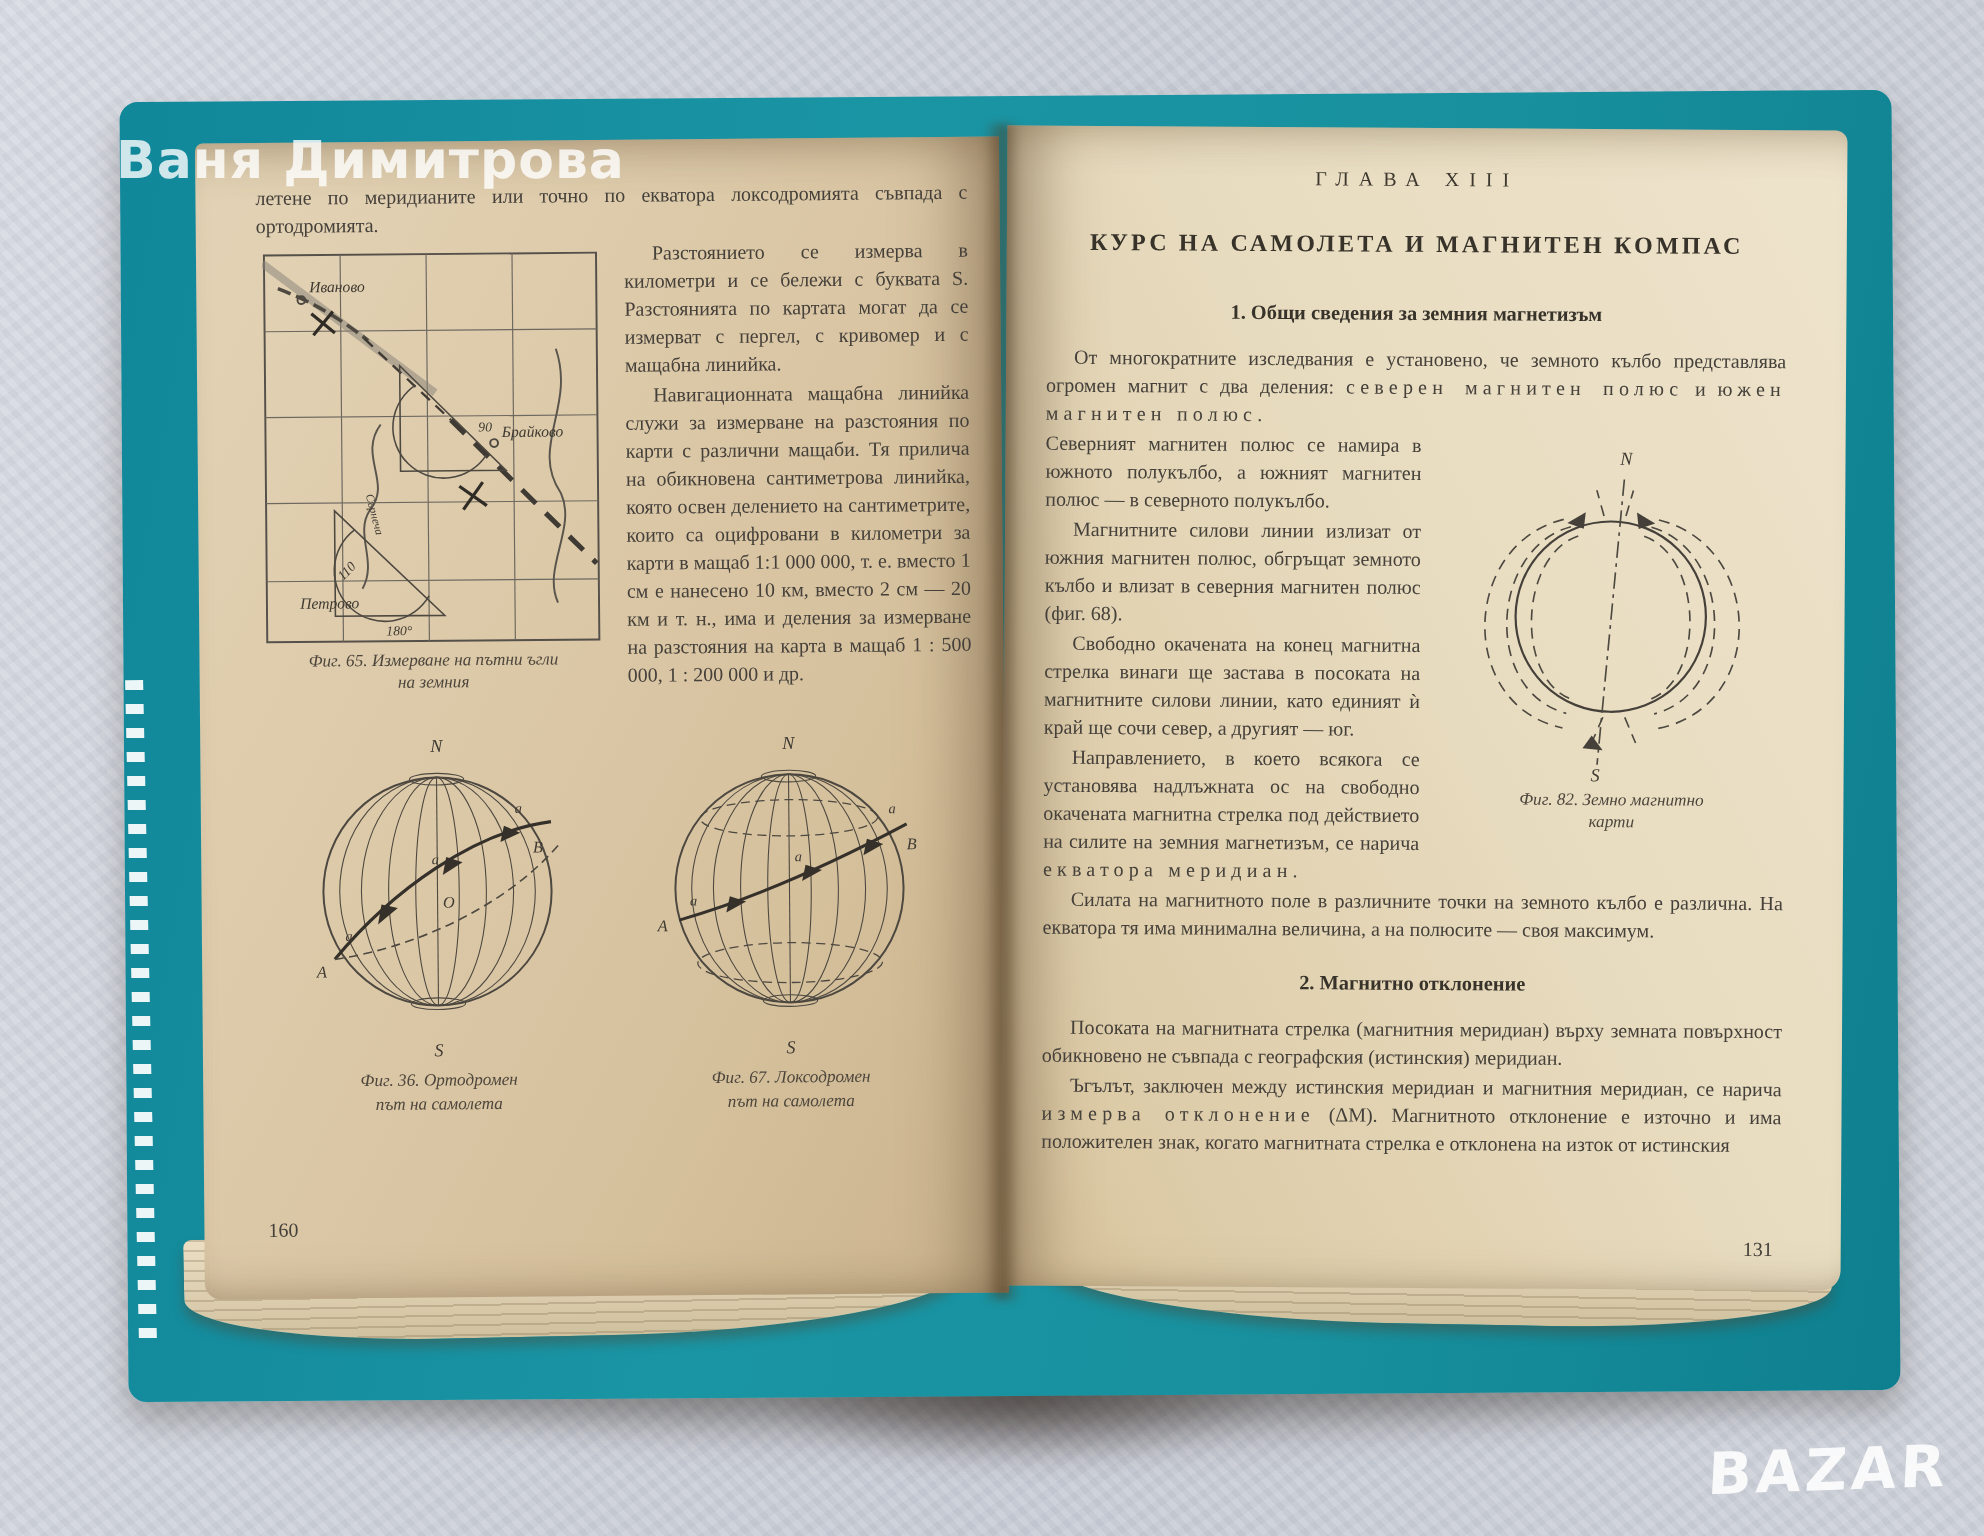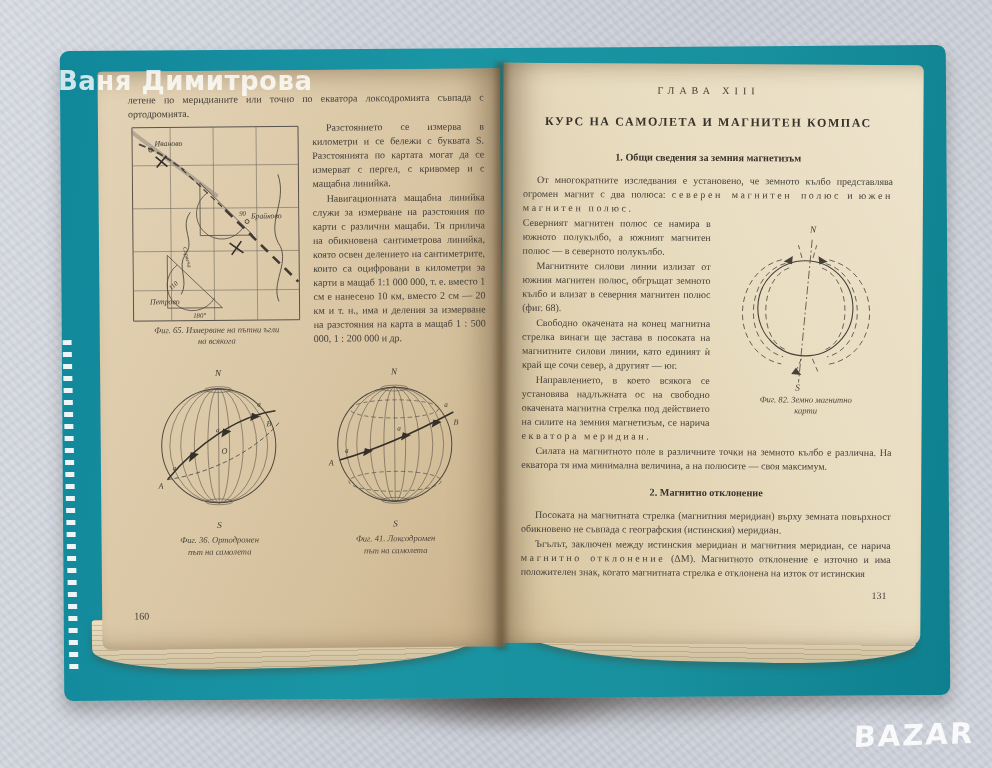--- a/index.html
+++ b/index.html
@@ -70,21 +70,21 @@
   .fig{font-style:italic;color:#4d463c;}
   .figcap{font-size:8.6px;line-height:1.3;text-align:center;font-style:italic;margin-top:3px;color:#4d463c;}
   .fig65{float:left;width:174px;margin:4px 10px 3px 0;}
   .fig68{float:right;width:172px;margin:2px 0 4px 10px;}
   .globes{clear:both;display:flex;justify-content:space-between;padding:10px 6px 0 2px;}
   .globe{width:172px;}
   svg{display:block;margin:0 auto;}
   svg text{font-family:"Liberation Serif","DejaVu Serif",serif;font-style:italic;fill:#3f3a32;}
   .pageno{position:absolute;font-size:10px;color:#45403a;font-style:normal;}
   .pageno-left{left:32px;bottom:26px;}
-  .pageno-right{right:34px;bottom:42px;}
+  .pageno-right{right:34px;bottom:12px;}
   .chapter{ text-align:center;font-size:10px;letter-spacing:5px;color:#3e382f;margin:0 0 16px 0;}
   .title{text-align:center;font-size:12px;font-weight:bold;letter-spacing:1.6px;color:#37322a;margin:0 0 20px 0;}
   .sect{text-align:center;font-size:10.2px;font-weight:bold;color:#37322a;margin:0 0 9px 0;}
   .sect2{margin-top:13px;}
   .sp{letter-spacing:2.6px;}
   .watermark{
     position:absolute;left:58px;top:66px;z-index:10;
     font-family:"DejaVu Sans","Liberation Sans",sans-serif;
     font-weight:bold;font-size:26px;color:rgba(255,255,255,.8);letter-spacing:.5px;
   }
@@ -145,21 +145,21 @@
         <text x="24" y="20" font-size="8">Иваново</text>
         <text x="122" y="95" font-size="8">Брайково</text>
         <text x="18" y="182" font-size="8">Петрово</text>
         <text x="52" y="124" font-size="6" transform="rotate(76 52 124)">Сърнеча</text>
         <text x="110" y="92" font-size="7">90</text>
         <text x="40" y="168" font-size="7" transform="rotate(-45 40 168)">110</text>
         <text x="62" y="196" font-size="7">180°</text>
       </svg>
       <div class="figcap">
         <span>Фиг. 65. Измерване на пътни ъгли</span><br>
-        <span>на всякога</span>
+        <span>на земния</span>
       </div>
     </div>
 
     <p class="bp ind">Разстоянието се измерва в километри и се бележи с буквата S. Разстоянията по картата могат да се измерват с пергел, с кривомер и с мащабна линийка.</p>
     <p class="bp ind">Навигационната мащабна линийка служи за измерване на разстояния по карти с различни мащаби. Тя прилича на обикновена сантиметрова линийка, която освен делението на сантиметрите, които са оцифровани в километри за карти в мащаб 1:1 000 000, т. е. вместо 1 см е нанесено 10 км, вместо 2 см — 20 км и т. н., има и деления за измерване на разстояния на карта в мащаб 1 : 500 000, 1 : 200 000 и др.</p>
 
     <div class="globes">
       <div class="fig globe">
         <svg width="158" height="172" viewBox="0 0 170 190">
           <circle cx="85" cy="95" r="63" fill="none" stroke="#4d4840" stroke-width="1.1"></circle>
@@ -218,37 +218,37 @@
           </g>
           <text x="85" y="18" font-size="10" text-anchor="middle">N</text>
           <text x="85" y="186" font-size="10" text-anchor="middle">S</text>
           <text x="12" y="118" font-size="9">A</text>
           <text x="30" y="104" font-size="8">a</text>
           <text x="88" y="80" font-size="8">a</text>
           <text x="140" y="54" font-size="8">a</text>
           <text x="150" y="74" font-size="9">B</text>
         </svg>
         <div class="figcap">
-          <span>Фиг. 41. Локсодромен</span><br>
+          <span>Фиг. 67. Локсодромен</span><br>
           <span>път на самолета</span>
         </div>
       </div>
     </div>
 
     <div class="pageno pageno-left">160</div>
   </div>
 </div>
 
 <div class="page page-right">
   <div class="pg-inner pg-text">
     <div class="chapter">ГЛАВА XIII</div>
     <div class="title">КУРС НА САМОЛЕТА И МАГНИТЕН КОМПАС</div>
     <div class="sect">1. Общи сведения за земния магнетизъм</div>
 
-    <p class="bp ind"><span>От многократните изследвания е установено, че земното кълбо представлява огромен магнит с два полюса: </span><span class="sp">северен магнитен полюс</span><span> и </span><span class="sp">южен магнитен полюс</span><span>.</span></p>
+    <p class="bp ind"><span>От многократните изследвания е установено, че земното кълбо представлява огромен магнит с два деления: </span><span class="sp">северен магнитен полюс</span><span> и </span><span class="sp">южен магнитен полюс</span><span>.</span></p>
 
     <div class="fig fig68">
       <svg width="168" height="172" viewBox="0 0 170 188">
         <circle cx="84" cy="97" r="52" fill="none" stroke="#45403a" stroke-width="1.2"></circle>
         <line x1="91" y1="22" x2="77" y2="178" stroke="#4d4840" stroke-width=".9" stroke-dasharray="9 3 2 3"></line>
         <g fill="none" stroke="#4d4840" stroke-width=".9" stroke-dasharray="6 4">
           <path d="M66,53 C34,64 32,130 62,142"></path>
           <path d="M62,48 C18,60 14,138 60,150"></path>
           <path d="M58,44 C2,58 0,146 58,158"></path>
           <path d="M102,53 C134,64 136,130 106,142"></path>
@@ -274,21 +274,21 @@
     </div>
 
     <p class="bp">Северният магнитен полюс се намира в южното полукълбо, а южният магнитен полюс — в северното полукълбо.</p>
     <p class="bp ind">Магнитните силови линии излизат от южния магнитен полюс, обгръщат земното кълбо и влизат в северния магнитен полюс (фиг. 68).</p>
     <p class="bp ind">Свободно окачената на конец магнитна стрелка винаги ще застава в посоката на магнитните силови линии, като единият ѝ край ще сочи север, а другият — юг.</p>
     <p class="bp ind"><span>Направлението, в което всякога се установява надлъжната ос на свободно окачената магнитна стрелка под действието на силите на земния магнетизъм, се нарича </span><span class="sp">екватора меридиан</span><span>.</span></p>
     <p class="bp ind">Силата на магнитното поле в различните точки на земното кълбо е различна. На екватора тя има минимална величина, а на полюсите — своя максимум.</p>
 
     <div class="sect sect2">2. Магнитно отклонение</div>
     <p class="bp ind">Посоката на магнитната стрелка (магнитния меридиан) върху земната повърхност обикновено не съвпада с географския (истинския) меридиан.</p>
-    <p class="bp ind"><span>Ъгълът, заключен между истинския меридиан и магнитния меридиан, се нарича </span><span class="sp">магнитно отклонение</span><span> (ΔМ). Магнитното отклонение е източно и има положителен знак, когато магнитната стрелка е отклонена на изток от истинския</span></p>
+    <p class="bp ind"><span>Ъгълът, заключен между истинския меридиан и магнитния меридиан, се нарича </span><span class="sp">измерва отклонение</span><span> (ΔМ). Магнитното отклонение е източно и има положителен знак, когато магнитната стрелка е отклонена на изток от истинския</span></p>
 
     <div class="pageno pageno-right">131</div>
   </div>
 </div>
 
 <div class="gutter"></div>
 <div class="watermark">Ваня Димитрова</div>
 <div class="bazar">BAZAR</div>
 
 </body></html>

